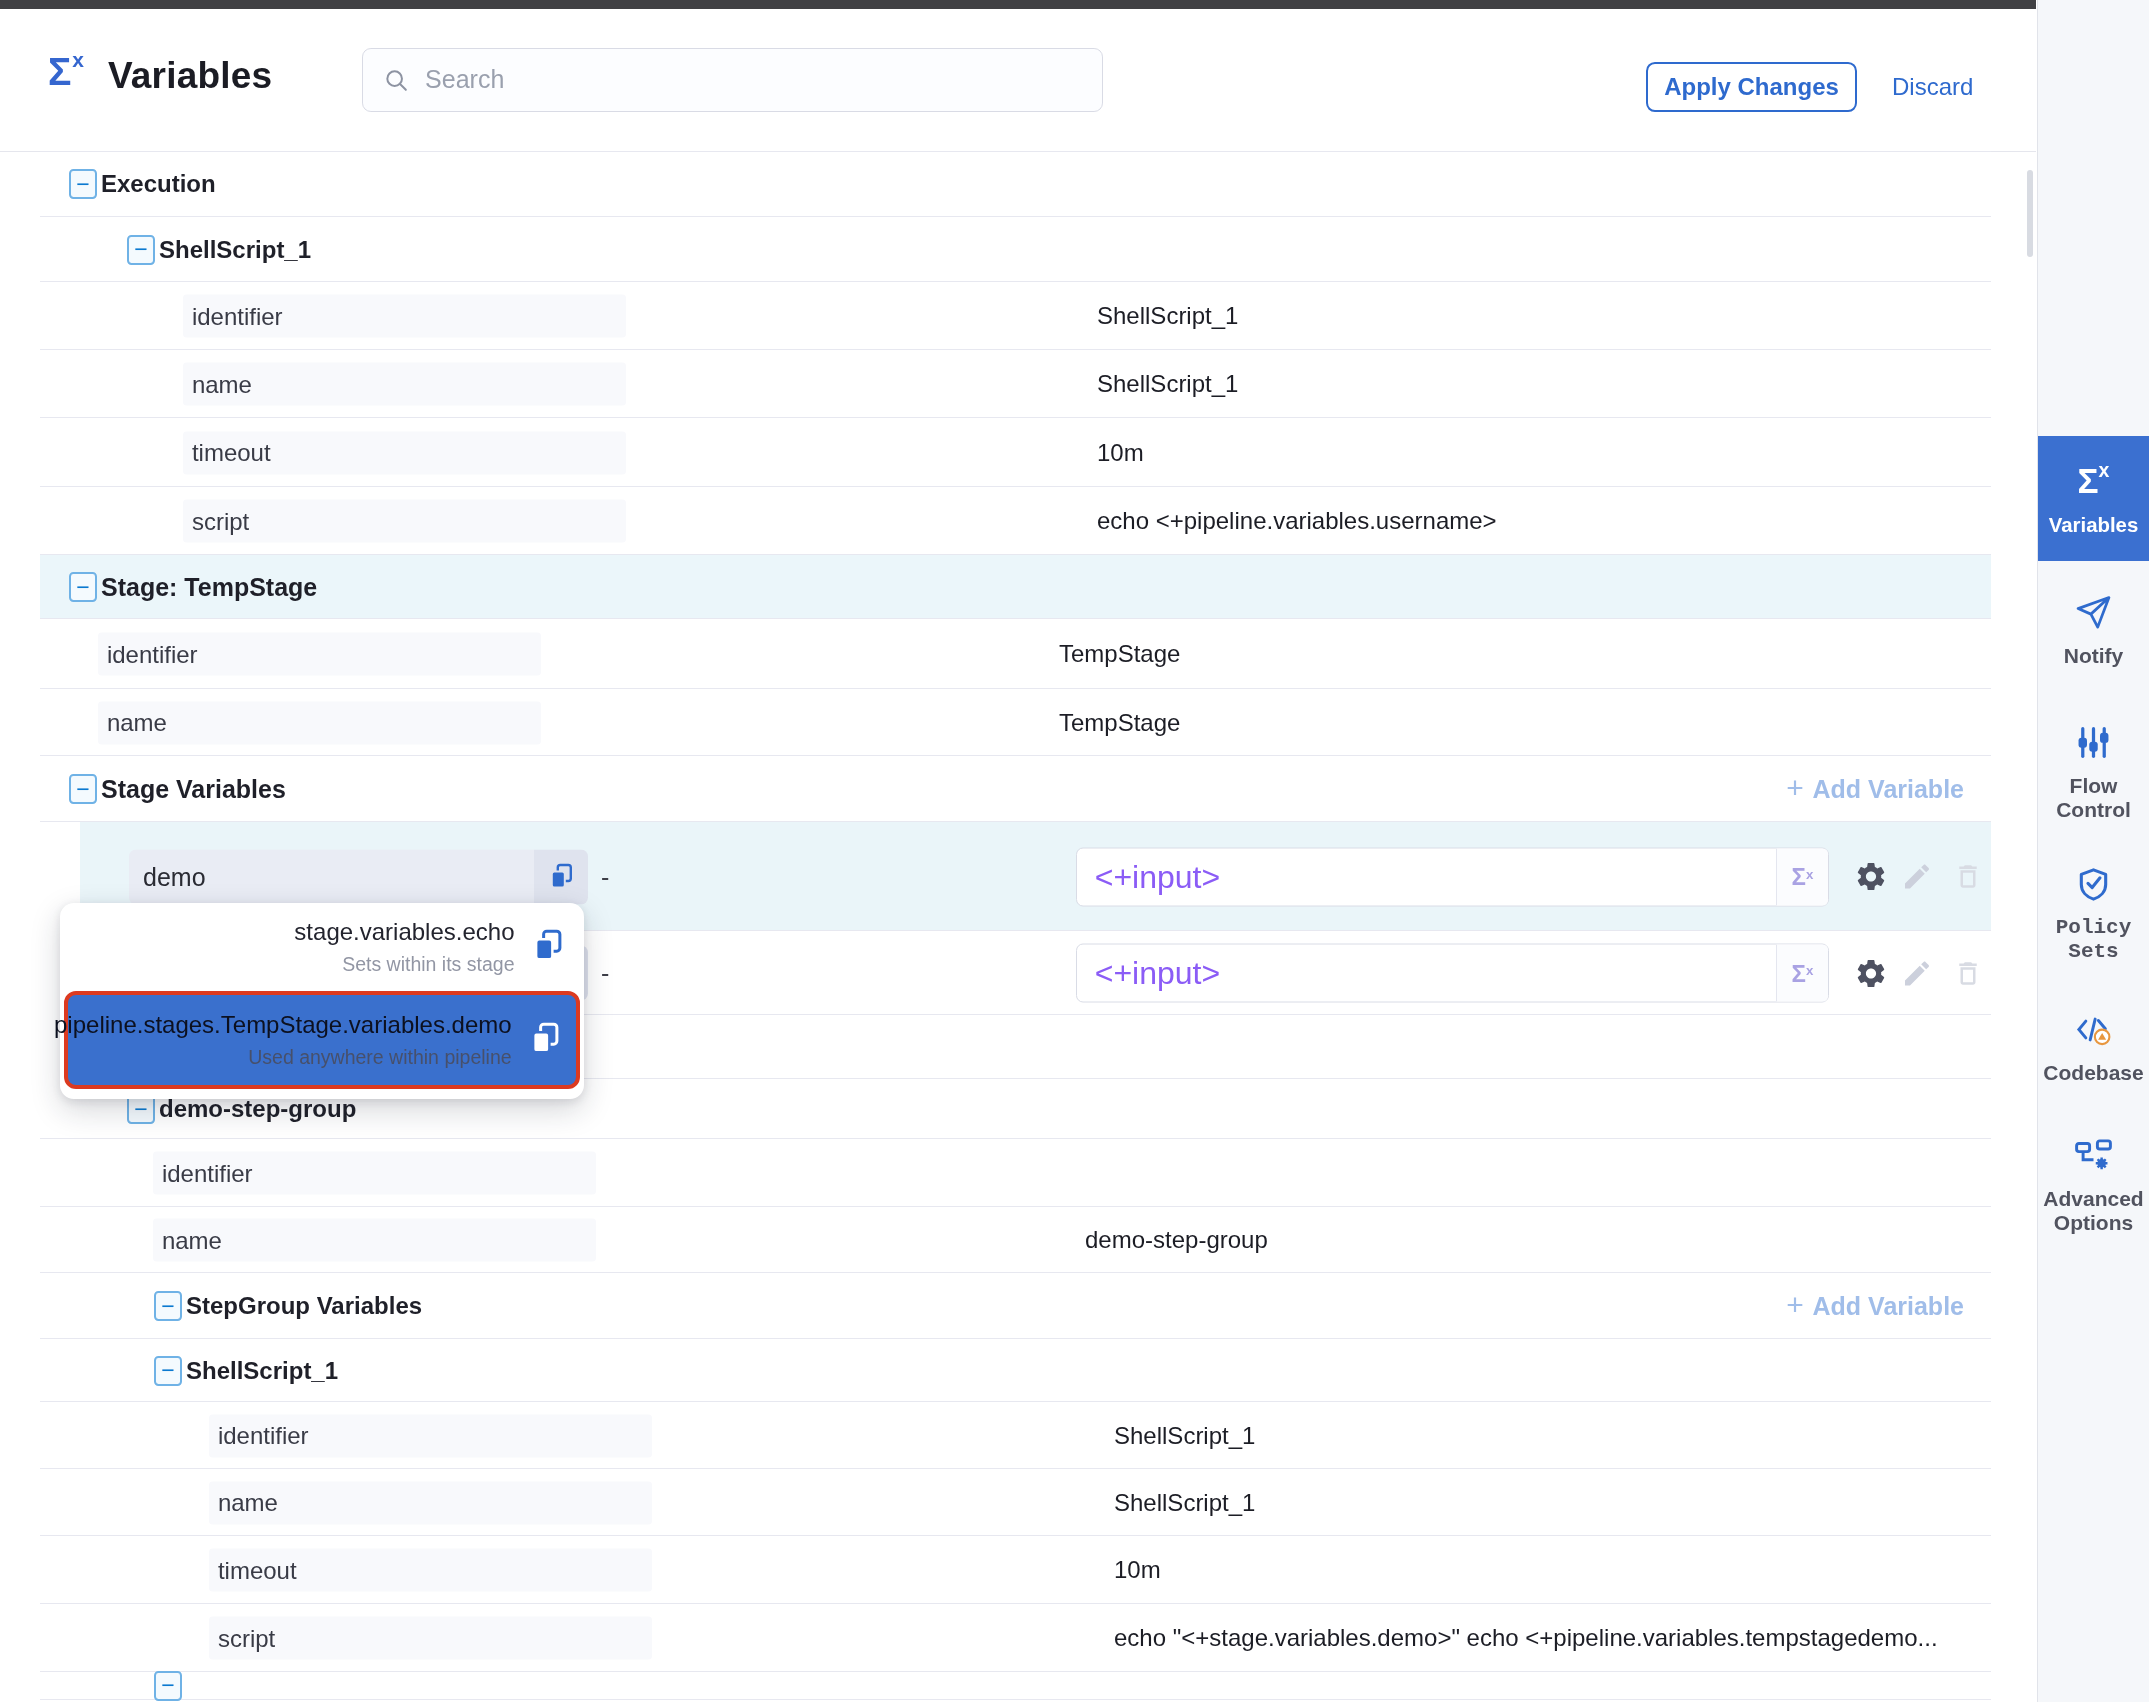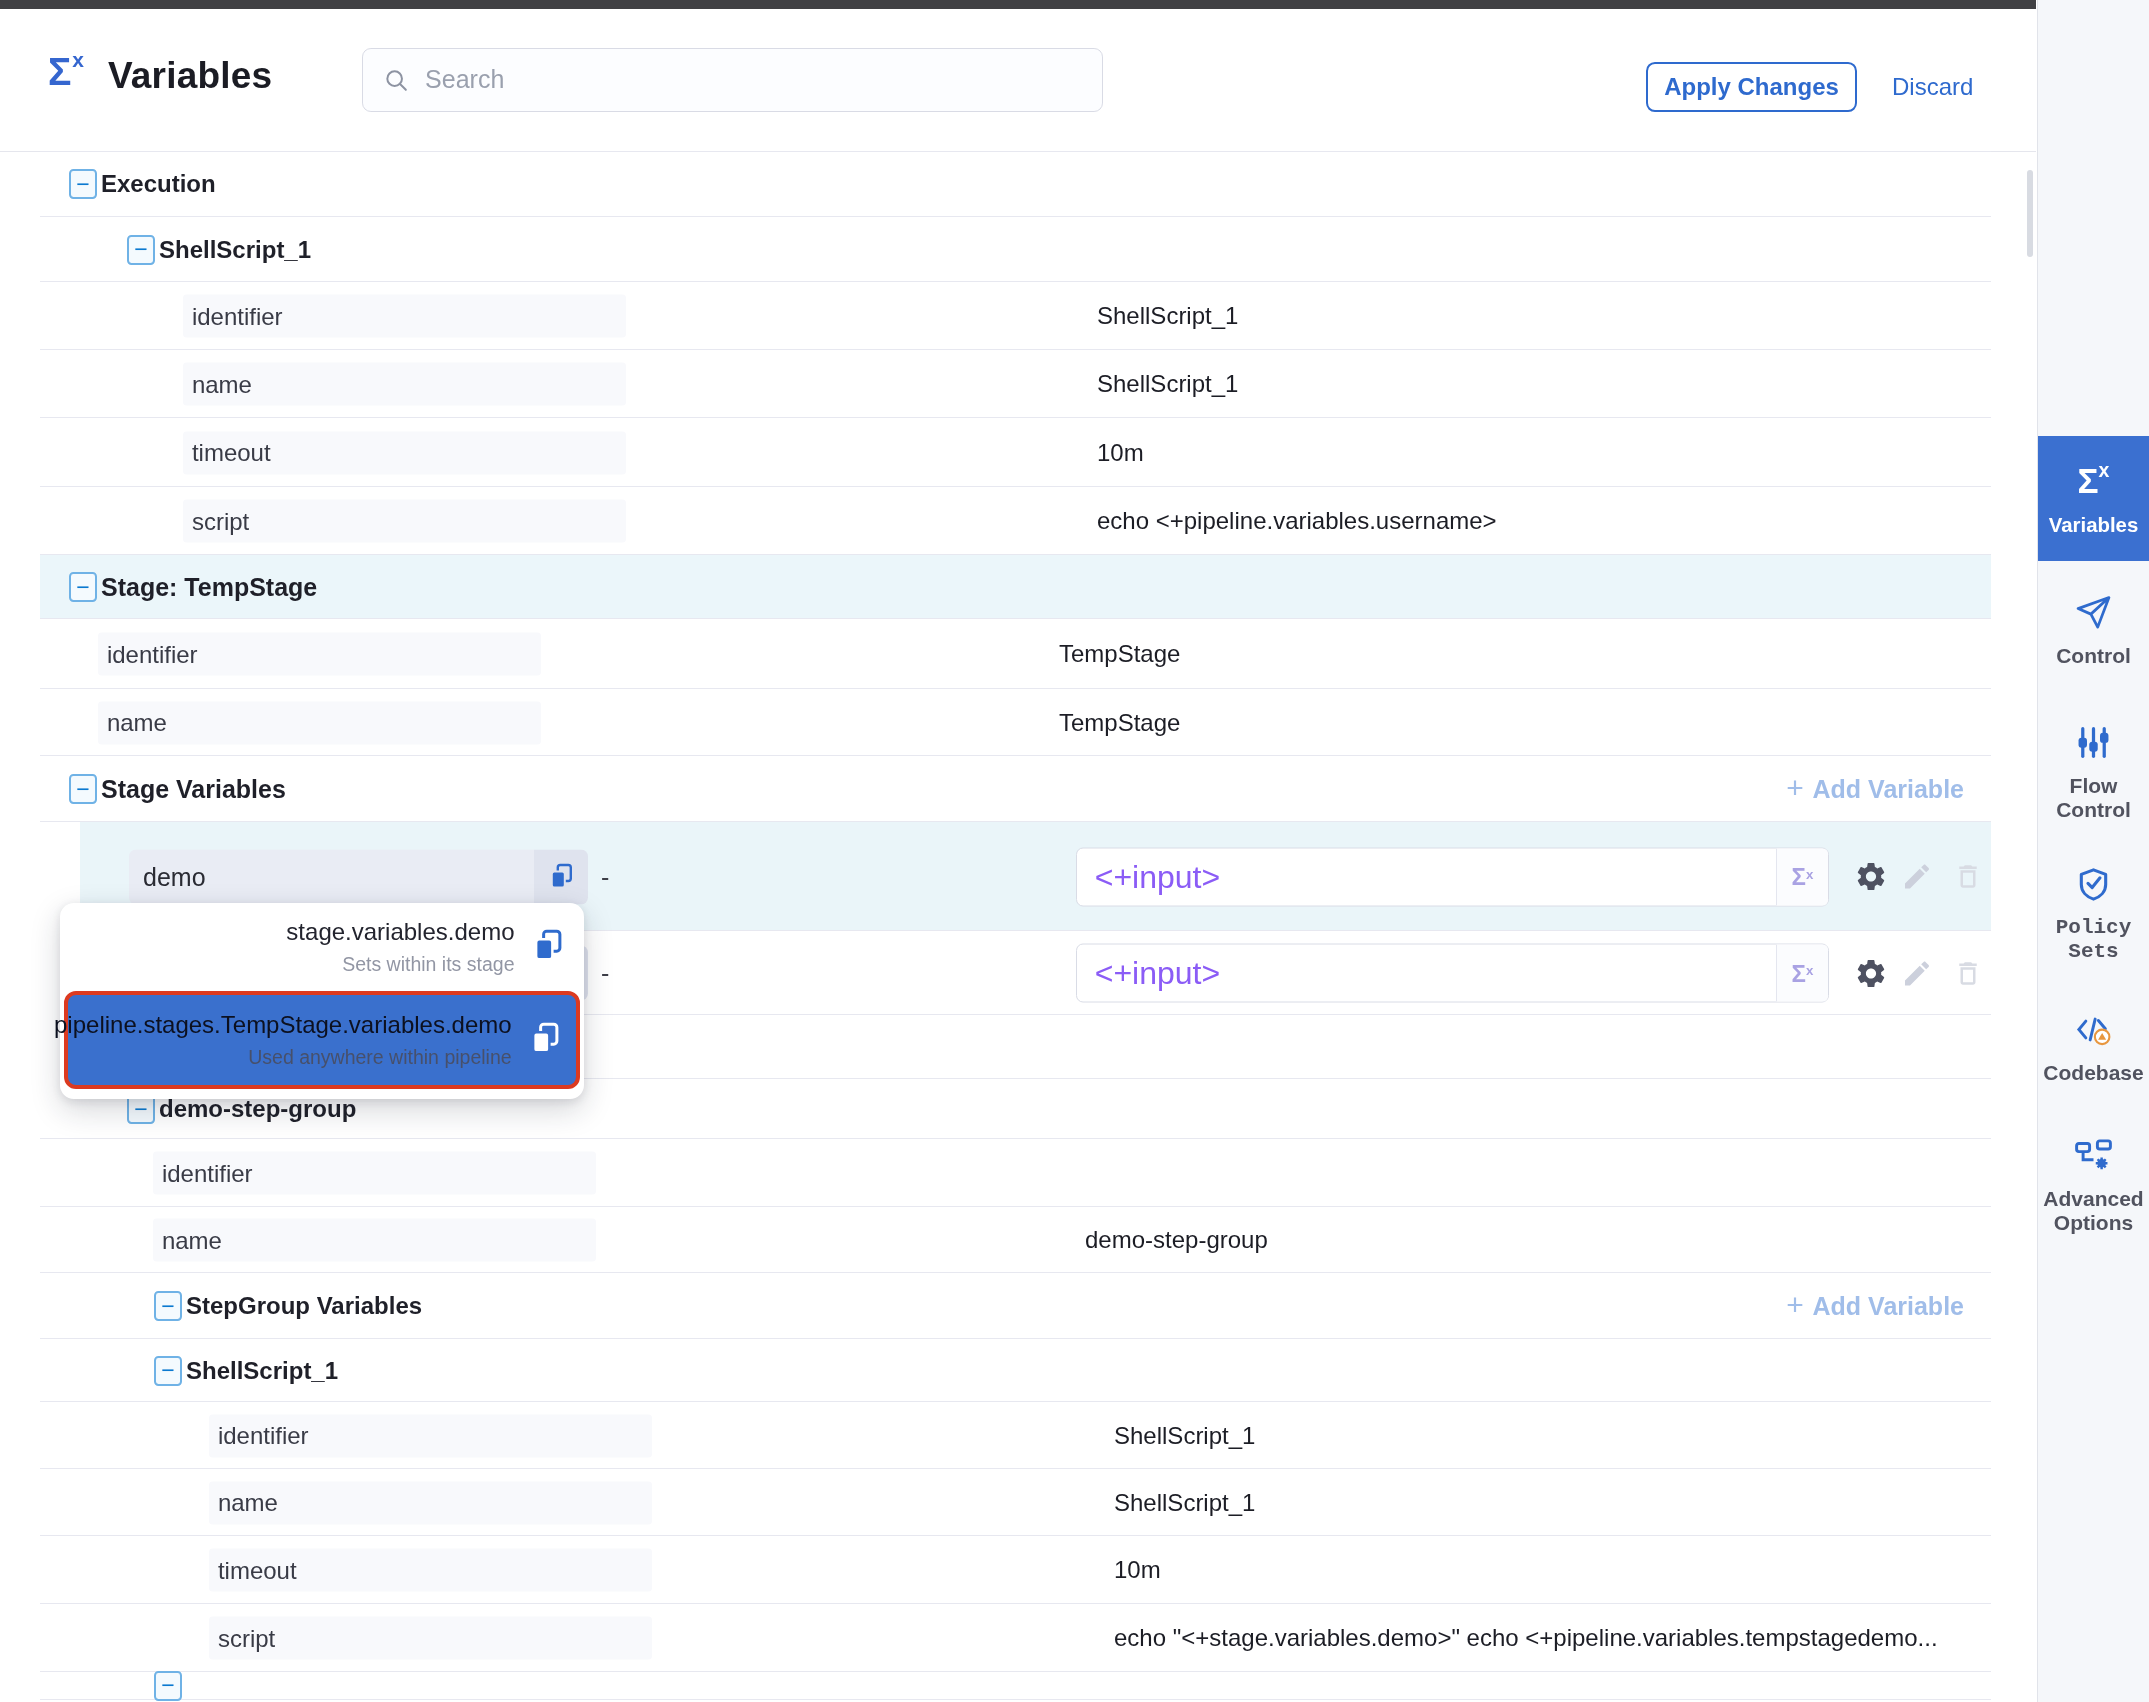--- a/index.html
+++ b/index.html
@@ -297,21 +297,21 @@
       </div>
       <div class="row k-stub ind-3" style="height: 27.5px;">
         <div class="band"></div>
         <span class="minusbox">−</span>
       </div>
     </div>
 
   <div class="popup">
     <div class="pop-item">
       <div class="pop-texts">
-        <div class="pop-path">stage.variables.demo</div>
+        <div class="pop-path">stage.variables.echo</div>
         <div class="pop-scope">Sets within its stage</div>
       </div>
       <span class="copy copy-blue">
         <svg width="34" height="35" viewBox="0 0 26 28">
             <rect class="back" x="9.5" y="2.5" width="13" height="16" rx="2.5"></rect>
             <rect class="front" x="3.5" y="9" width="13" height="16" rx="2.5"></rect>
           </svg>
       </span>
     </div>
     <div class="pop-item selected">
@@ -336,21 +336,21 @@
           <span class="sig">Σ<sup>x</sup></span>
         </span>
         <span class="sb-label">Variables</span>
       </div>
       <div class="sb-item" style="top: 592px; height: 98px;">
         <span class="sb-icon">
           <svg viewBox="0 0 24 24" fill="none" stroke="#2f6bcd" stroke-width="1.7" stroke-linejoin="round">
             <path d="M21.5 2.8 L10.4 13 M21.5 2.8 L14.6 21 L10.4 13 L2.5 9.6 Z"></path>
           </svg>
         </span>
-        <span class="sb-label">Control</span>
+        <span class="sb-label">Notify</span>
       </div>
       <div class="sb-item" style="top: 722px; height: 113px;">
         <span class="sb-icon">
           <svg viewBox="0 0 24 24" fill="#2f6bcd">
             <rect x="4.4" y="2.5" width="2" height="19" rx="1"></rect>
             <rect x="11" y="2.5" width="2" height="19" rx="1"></rect>
             <rect x="17.6" y="2.5" width="2" height="19" rx="1"></rect>
             <rect x="2.8" y="9" width="5.2" height="6.2" rx="1.8"></rect>
             <rect x="9.4" y="11.5" width="5.2" height="6.2" rx="1.8"></rect>
             <rect x="16" y="6" width="5.2" height="6.2" rx="1.8"></rect>

